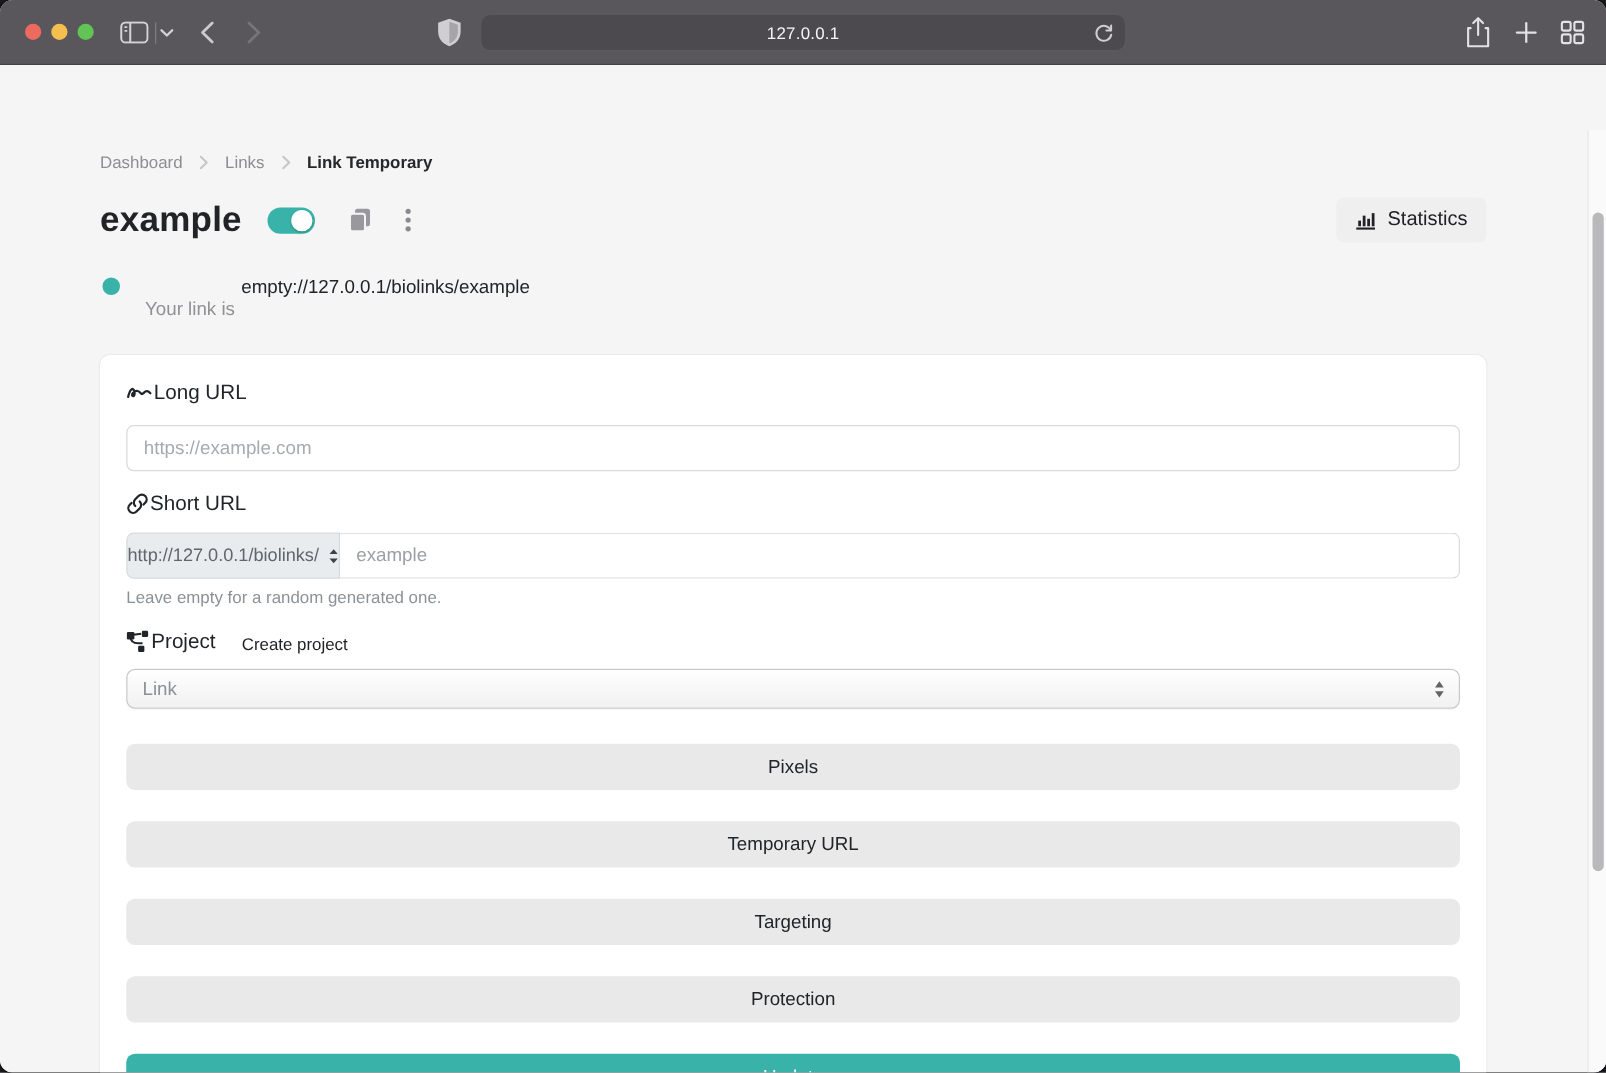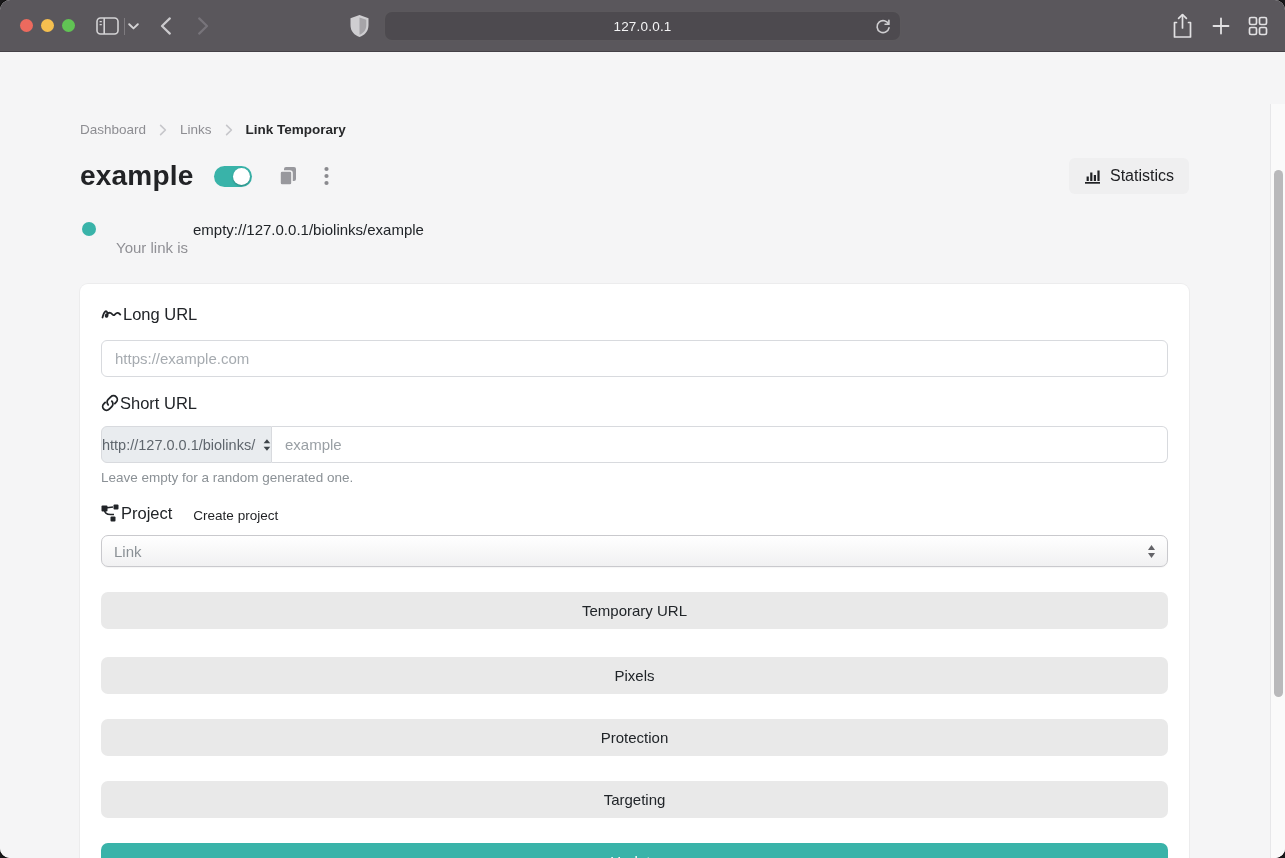--- a/index.html
+++ b/index.html
@@ -257,24 +257,24 @@
       <div class="native-select">
         <span>Link</span>
         <span class="arrows">
           <svg width="9" height="15" viewBox="0 0 9 15" fill="#636368">
             <polygon points="4.5,1 8,6 1,6"></polygon>
               <polygon points="4.5,14 8,9 1,9"></polygon>
           </svg>
         </span>
       </div>
 
+      <button class="section-btn first">Pixels</button>
       <button class="section-btn">Temporary URL</button>
-      <button class="section-btn first">Pixels</button>
+      <button class="section-btn">Targeting</button>
       <button class="section-btn">Protection</button>
-      <button class="section-btn">Targeting</button>
       <button class="section-btn submit-btn" style="background:#39b3a9">Update</button>
     </div>
 
     <div class="scroll-track">
       <div class="scroll-thumb"></div>
     </div>
   </div>
 </div>
 
 </body></html>

